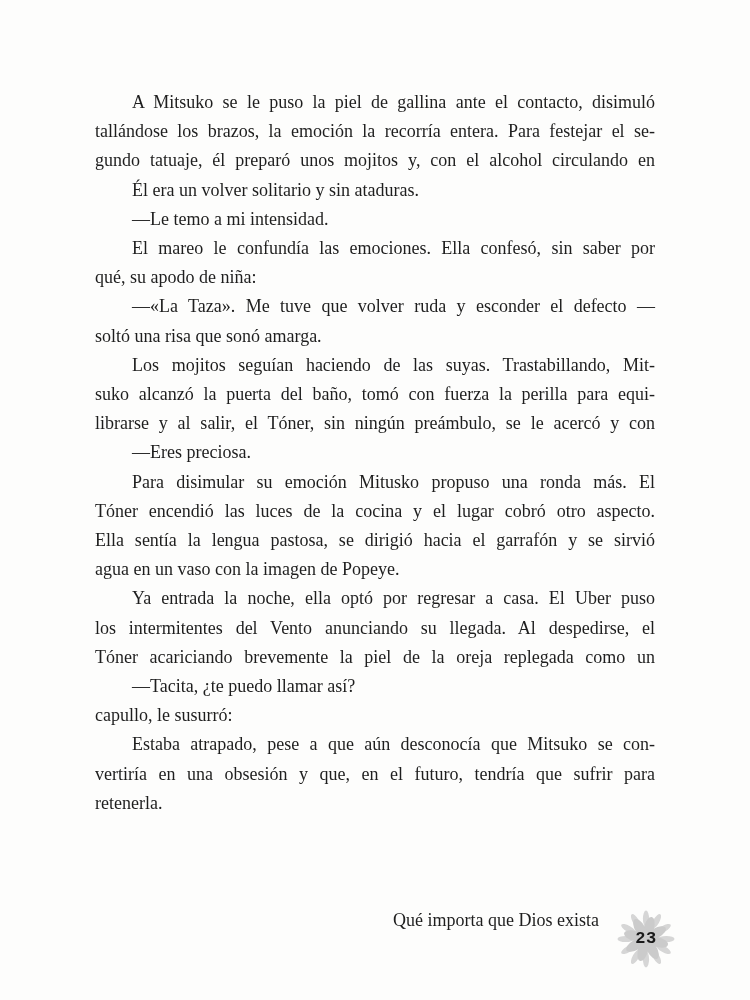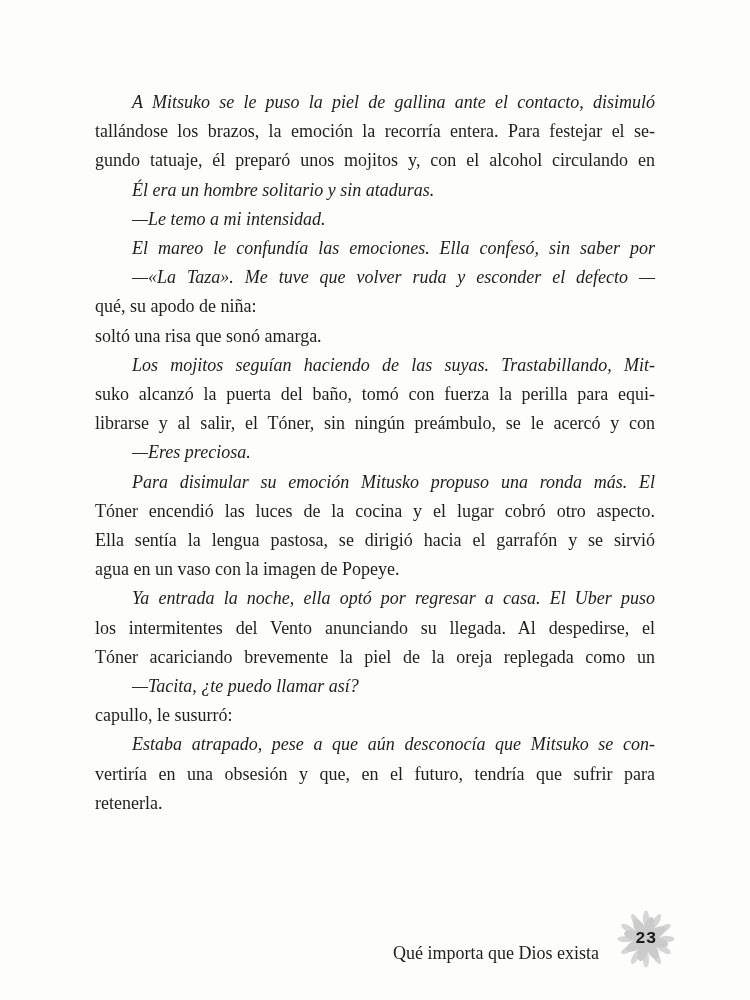--- a/index.html
+++ b/index.html
@@ -34,28 +34,27 @@
   .line{
     width:100%;
   }
   .line.justify{
     text-align:justify;
     text-align-last:justify;
     text-justify:inter-word;
   }
   .line.indent{
     text-indent:37px;
-    font-style:italic;
   }
   .footer{
     position:absolute;
     top:910px;
     right:75px;
     display:flex;
-    align-items:flex-end;
+    align-items:flex-start;
     gap:18px;
   }
   .running-title{
     font-size:18px;
     color:var(--ink);
     white-space:nowrap;
     padding-bottom:4px;
   }
   .ornament{
     position:relative;
@@ -82,25 +81,25 @@
 </style>
 </head>
 <body>
 
 <div class="page">
 
   <div class="text-block">
       <div class="line justify indent">A Mitsuko se le puso la piel de gallina ante el contacto, disimuló</div>
       <div class="line justify">tallándose los brazos, la emoción la recorría entera. Para festejar el se-</div>
       <div class="line justify">gundo tatuaje, él preparó unos mojitos y, con el alcohol circulando en</div>
-      <div class="line indent">Él era un hombre solitario y sin ataduras.</div>
+      <div class="line indent">Él era un volver solitario y sin ataduras.</div>
       <div class="line indent">—Le temo a mi intensidad.</div>
       <div class="line justify indent">El mareo le confundía las emociones. Ella confesó, sin saber por</div>
+      <div class="line">qué, su apodo de niña:</div>
       <div class="line justify indent">—«La Taza». Me tuve que volver ruda y esconder el defecto —</div>
-      <div class="line">qué, su apodo de niña:</div>
       <div class="line">soltó una risa que sonó amarga.</div>
       <div class="line justify indent">Los mojitos seguían haciendo de las suyas. Trastabillando, Mit-</div>
       <div class="line justify">suko alcanzó la puerta del baño, tomó con fuerza la perilla para equi-</div>
       <div class="line justify">librarse y al salir, el Tóner, sin ningún preámbulo, se le acercó y con</div>
       <div class="line indent">—Eres preciosa.</div>
       <div class="line justify indent">Para disimular su emoción Mitusko propuso una ronda más. El</div>
       <div class="line justify">Tóner encendió las luces de la cocina y el lugar cobró otro aspecto.</div>
       <div class="line justify">Ella sentía la lengua pastosa, se dirigió hacia el garrafón y se sirvió</div>
       <div class="line">agua en un vaso con la imagen de Popeye.</div>
       <div class="line justify indent">Ya entrada la noche, ella optó por regresar a casa. El Uber puso</div>

